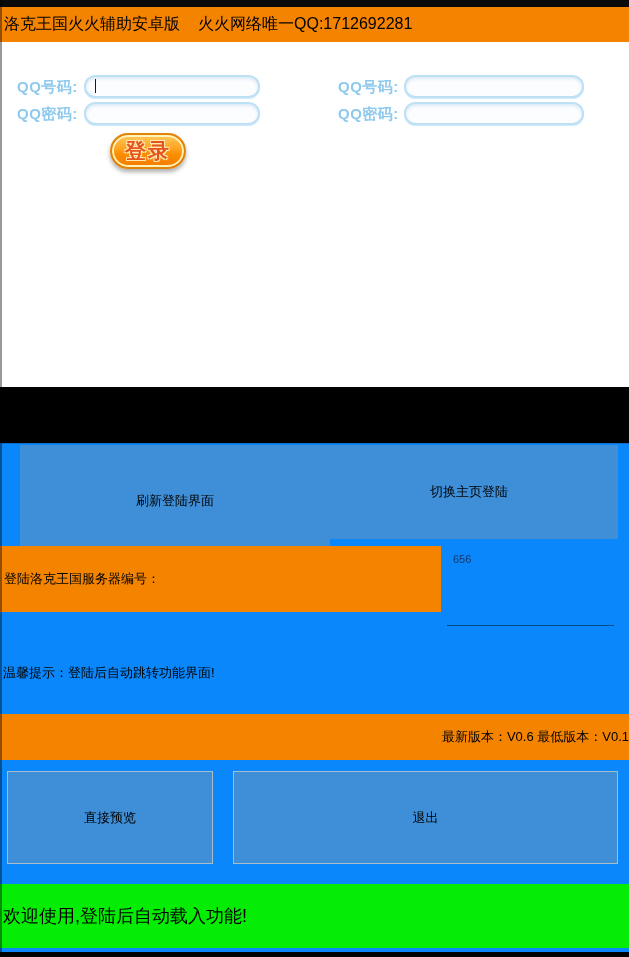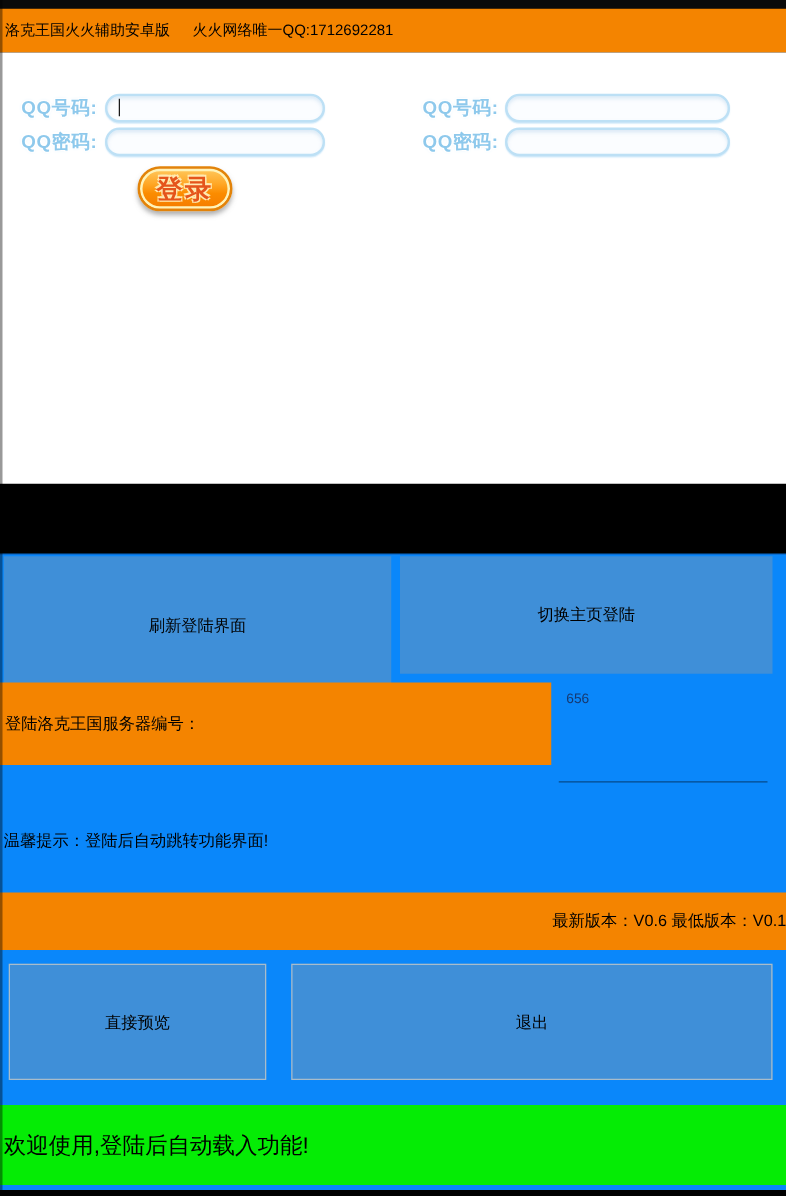--- a/index.html
+++ b/index.html
@@ -14,21 +14,21 @@
   
   .frame-line-left {
     position:absolute; left:0; top:0; width:2px; height:957px;
     background:rgba(0,0,0,0.40); z-index:50;
   }
 
   
   .status-bar { position:absolute; left:0; top:0; width:629px; height:7px; background:#0a0a0a; }
   .title-bar {
     position:absolute; left:0; top:7px; width:629px; height:35px;
-    background:#F48400; color:#000; font-size:12px;
+    background:#F48400; color:#000; font-size:16px;
     display:flex; align-items:center; gap:18px; padding-left:4px;
   }
 
   
   .login-area {
     position:absolute; left:0; top:42px; width:629px; height:345px;
     background:#ffffff;
     padding-left:16px;
   }
   .qq-label {
@@ -65,21 +65,21 @@
   .blue-panel {
     position:absolute; left:0; top:443px; width:629px; height:509px;
     background:#0A87FA; border-top:1px solid #0b6fd4;
   }
   .big-btn {
     position:absolute; background:#3F8FD8; color:#000;
     font-size:13px; display:flex; align-items:center; justify-content:center;
     cursor:pointer; text-align:center;
   }
   .big-btn.bordered { border:1px solid #A8BCCB; }
-  .btn-refresh { left:3px;   top:1px;   width:310px; height:112px;text-align:right; }
+  .btn-refresh { left:20px;   top:1px;   width:310px; height:112px;text-align:right; }
   .btn-switch  { left:320px; top:1px;   width:298px; height:94px; }
   .btn-preview { left:7px;   top:327px; width:206px; height:93px; }
   .btn-exit    { left:233px; top:327px; width:385px; height:93px; }
 
   .server-label-bar {
     position:absolute; left:0; top:102px; width:441px; height:66px;
     background:#F48400; color:#000; font-size:13px;
     display:flex; align-items:center; padding-left:4px;
   }
   .server-input-wrap {

